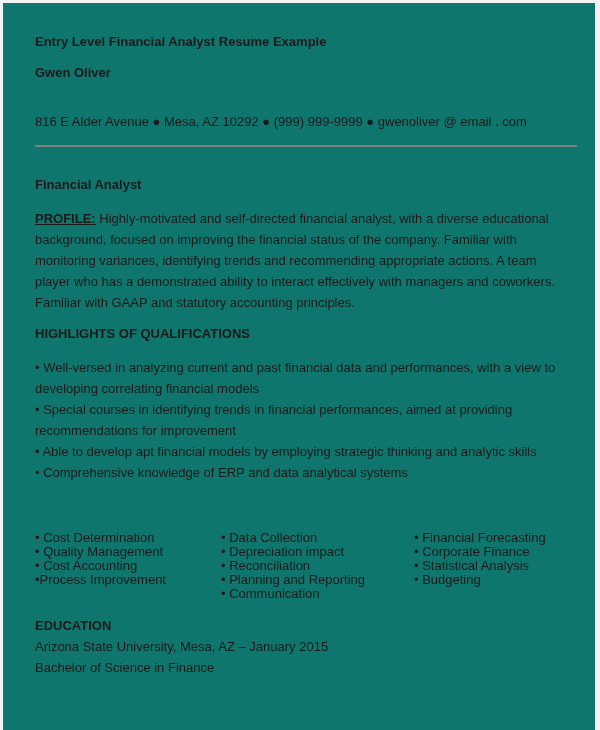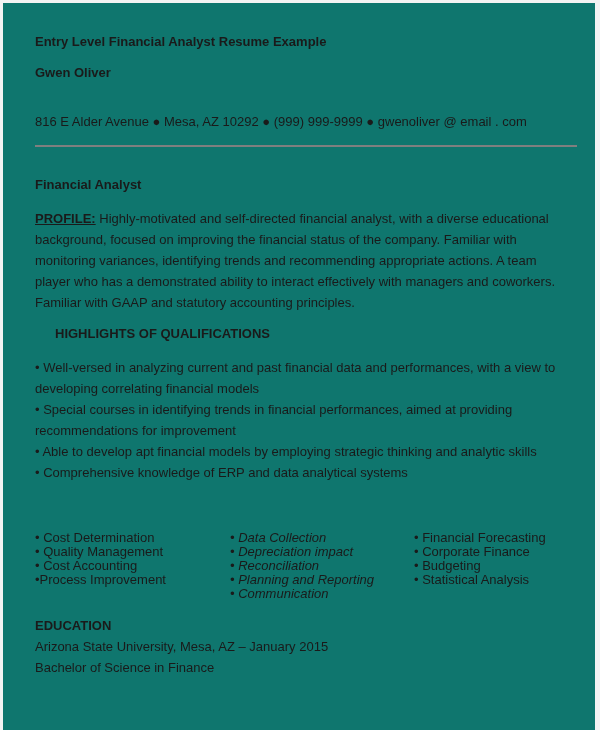--- a/index.html
+++ b/index.html
@@ -49,21 +49,21 @@
   .profile {
     position: absolute;
     left: 32px; top: 205px;
     width: 535px;
     font-size: 13px;
     line-height: 21px;
   }
   .profile b { font-weight: bold; text-decoration: underline; }
   .h-highlights {
     left: 32px; top: 323px;
-    font-size: 13px; font-weight: bold; margin-left: 20px;
+    font-size: 13px; font-weight: bold;
   }
   .highlights {
     position: absolute;
     left: 32px; top: 354px;
     width: 540px;
     font-size: 13px;
     line-height: 21px;
   }
   .highlights div { }
   .h-skills {
@@ -71,21 +71,21 @@
     font-size: 13px; font-weight: bold;
   }
   .skills-col {
     position: absolute;
     top: 528px;
     font-size: 13px;
     line-height: 14px;
   }
   .skills-col div { white-space: nowrap; }
   .col1 { left: 32px; }
-  .col2 { left: 227px; font-style: italic; }
+  .col2 { left: 218px; }
   .col3 { left: 411px; }
   .h-education {
     left: 32px; top: 615px;
     font-size: 13px; font-weight: bold;
   }
   .edu-line1 {
     left: 32px; top: 636px;
     font-size: 13px;
   }
   .edu-line2 {
@@ -129,22 +129,22 @@
   <div class="skills-col col2">
     <div>• Data Collection</div>
     <div>• Depreciation impact</div>
     <div>• Reconciliation</div>
     <div>• Planning and Reporting</div>
     <div>• Communication</div>
   </div>
   <div class="skills-col col3">
     <div>• Financial Forecasting</div>
     <div>• Corporate Finance</div>
+    <div>• Statistical Analysis</div>
     <div>• Budgeting</div>
-    <div>• Statistical Analysis</div>
   </div>
 
   <div class="abs h-education">EDUCATION</div>
   <div class="abs edu-line1">Arizona State University, Mesa, AZ – January 2015</div>
   <div class="abs edu-line2">Bachelor of Science in Finance</div>
 
   <div class="abs h-coursework">Related Coursework</div>
 </div>
 
 </body></html>

